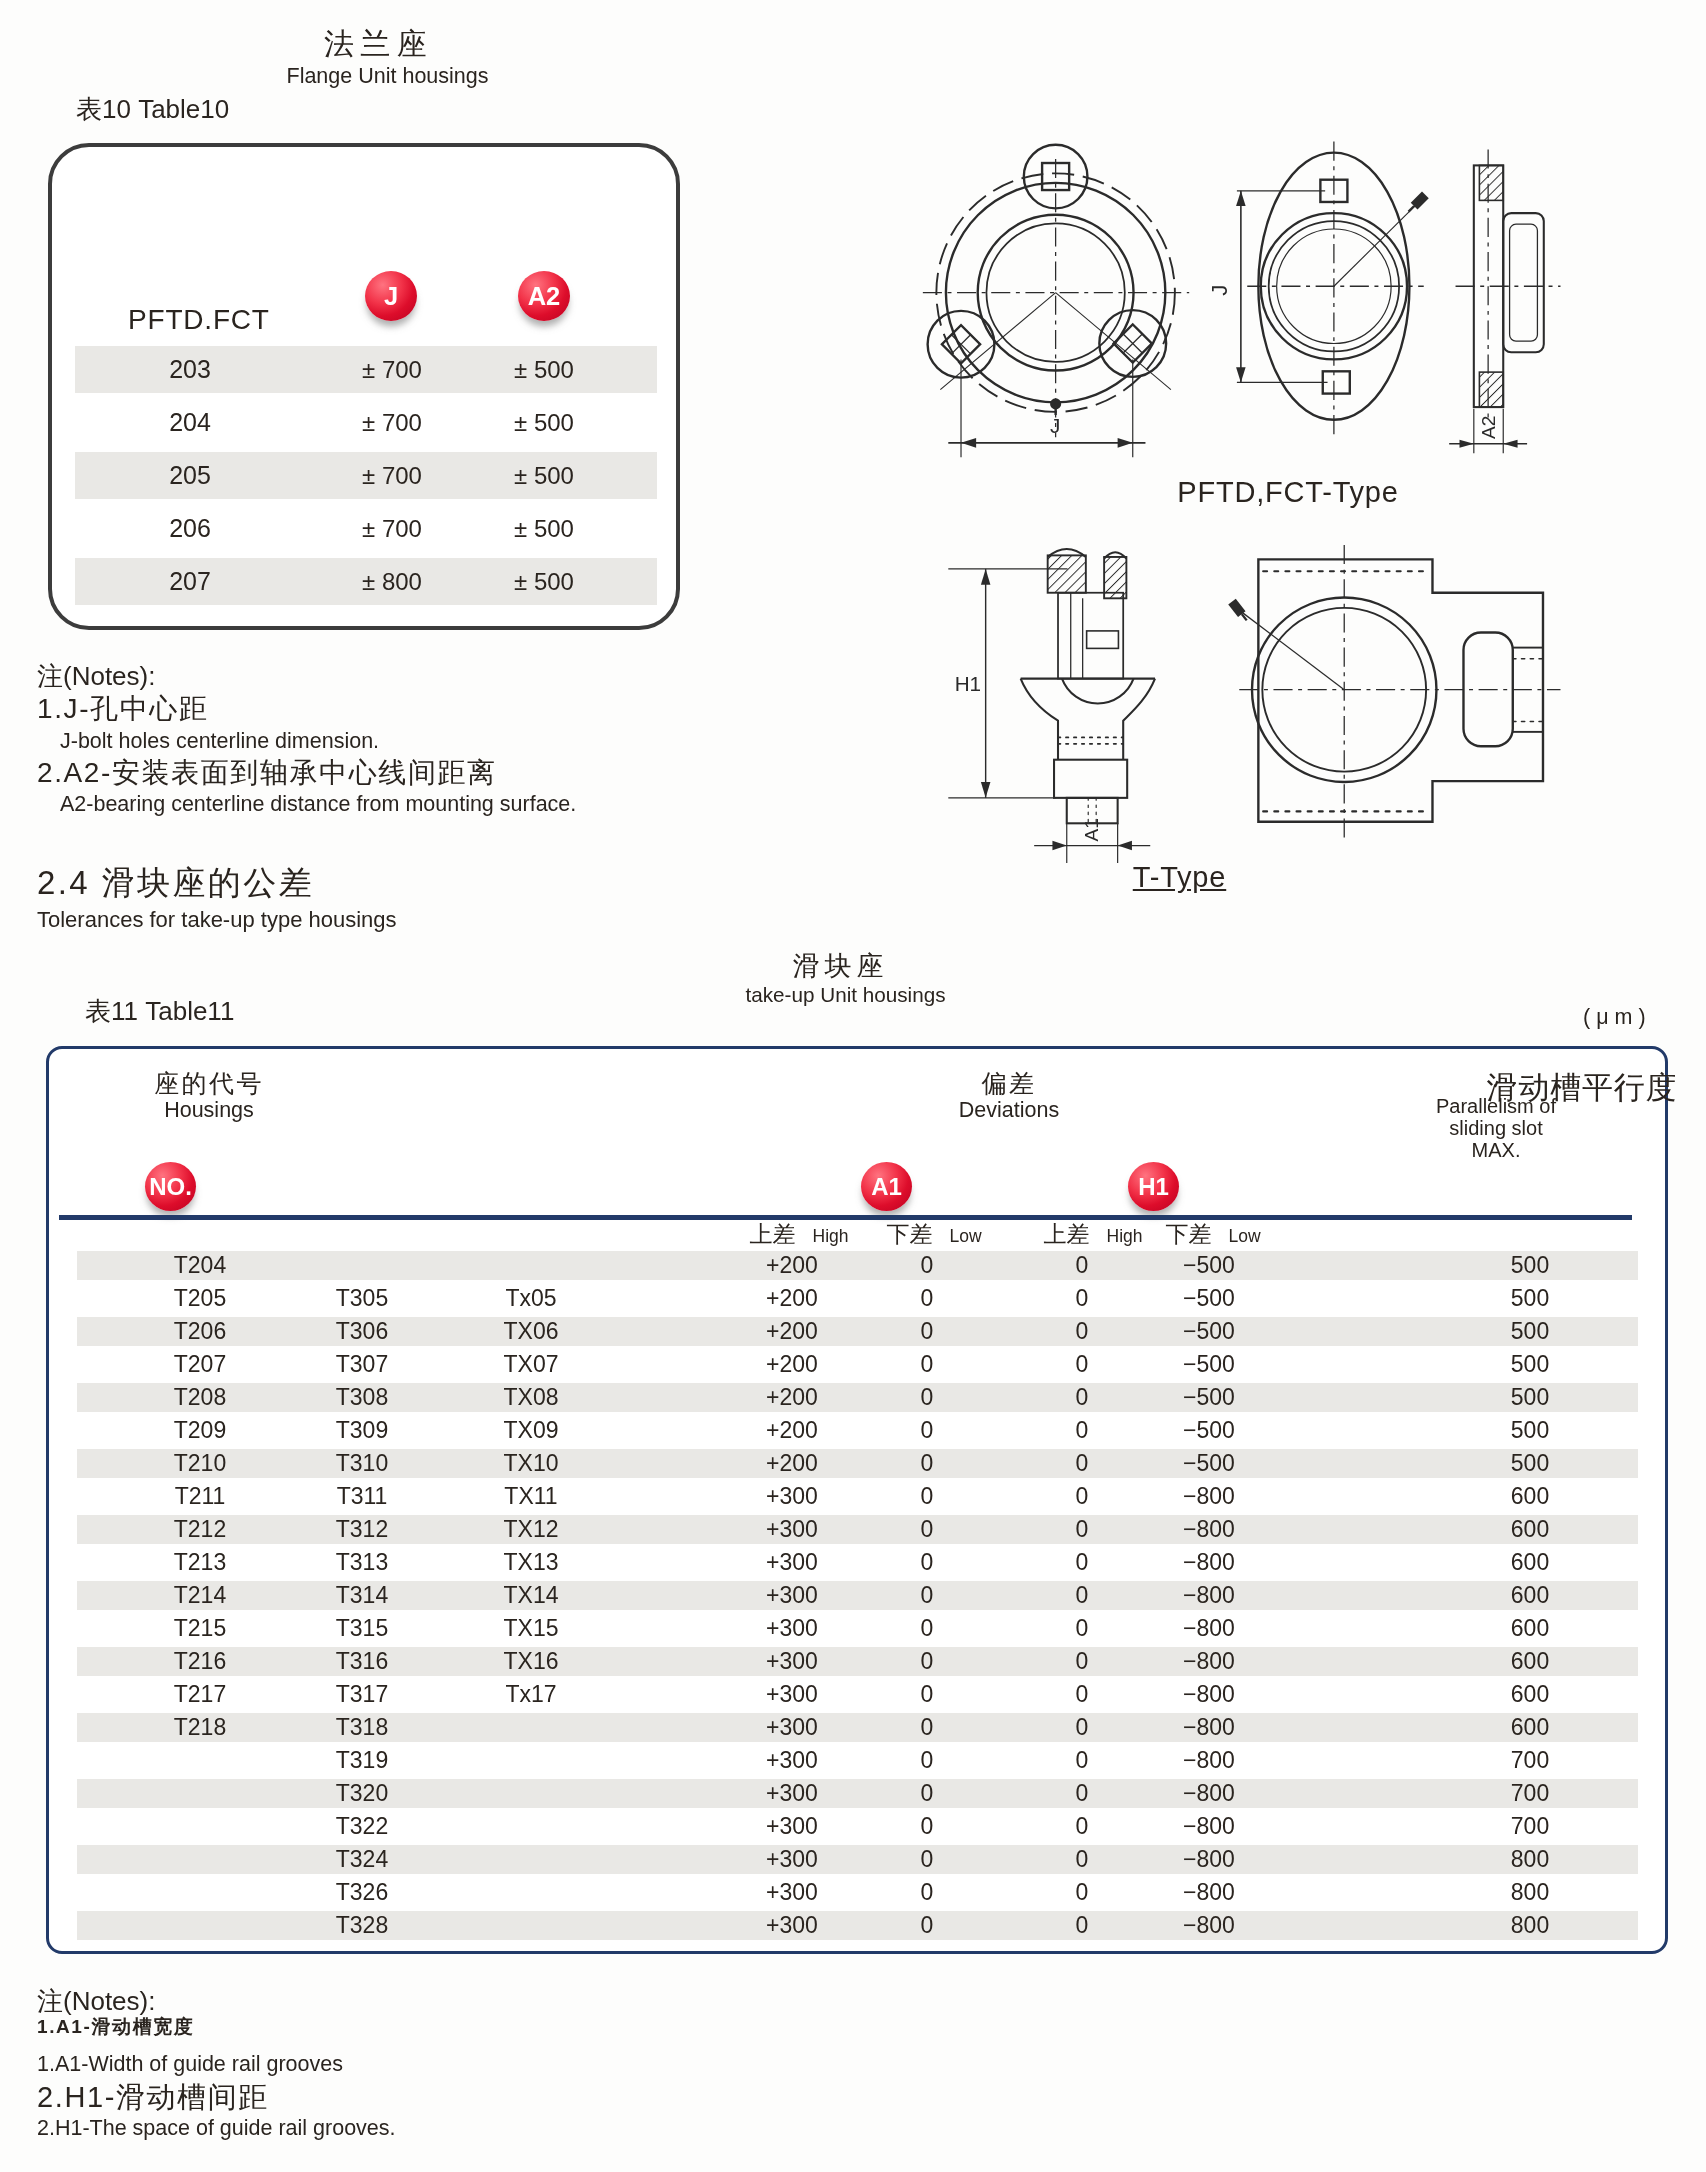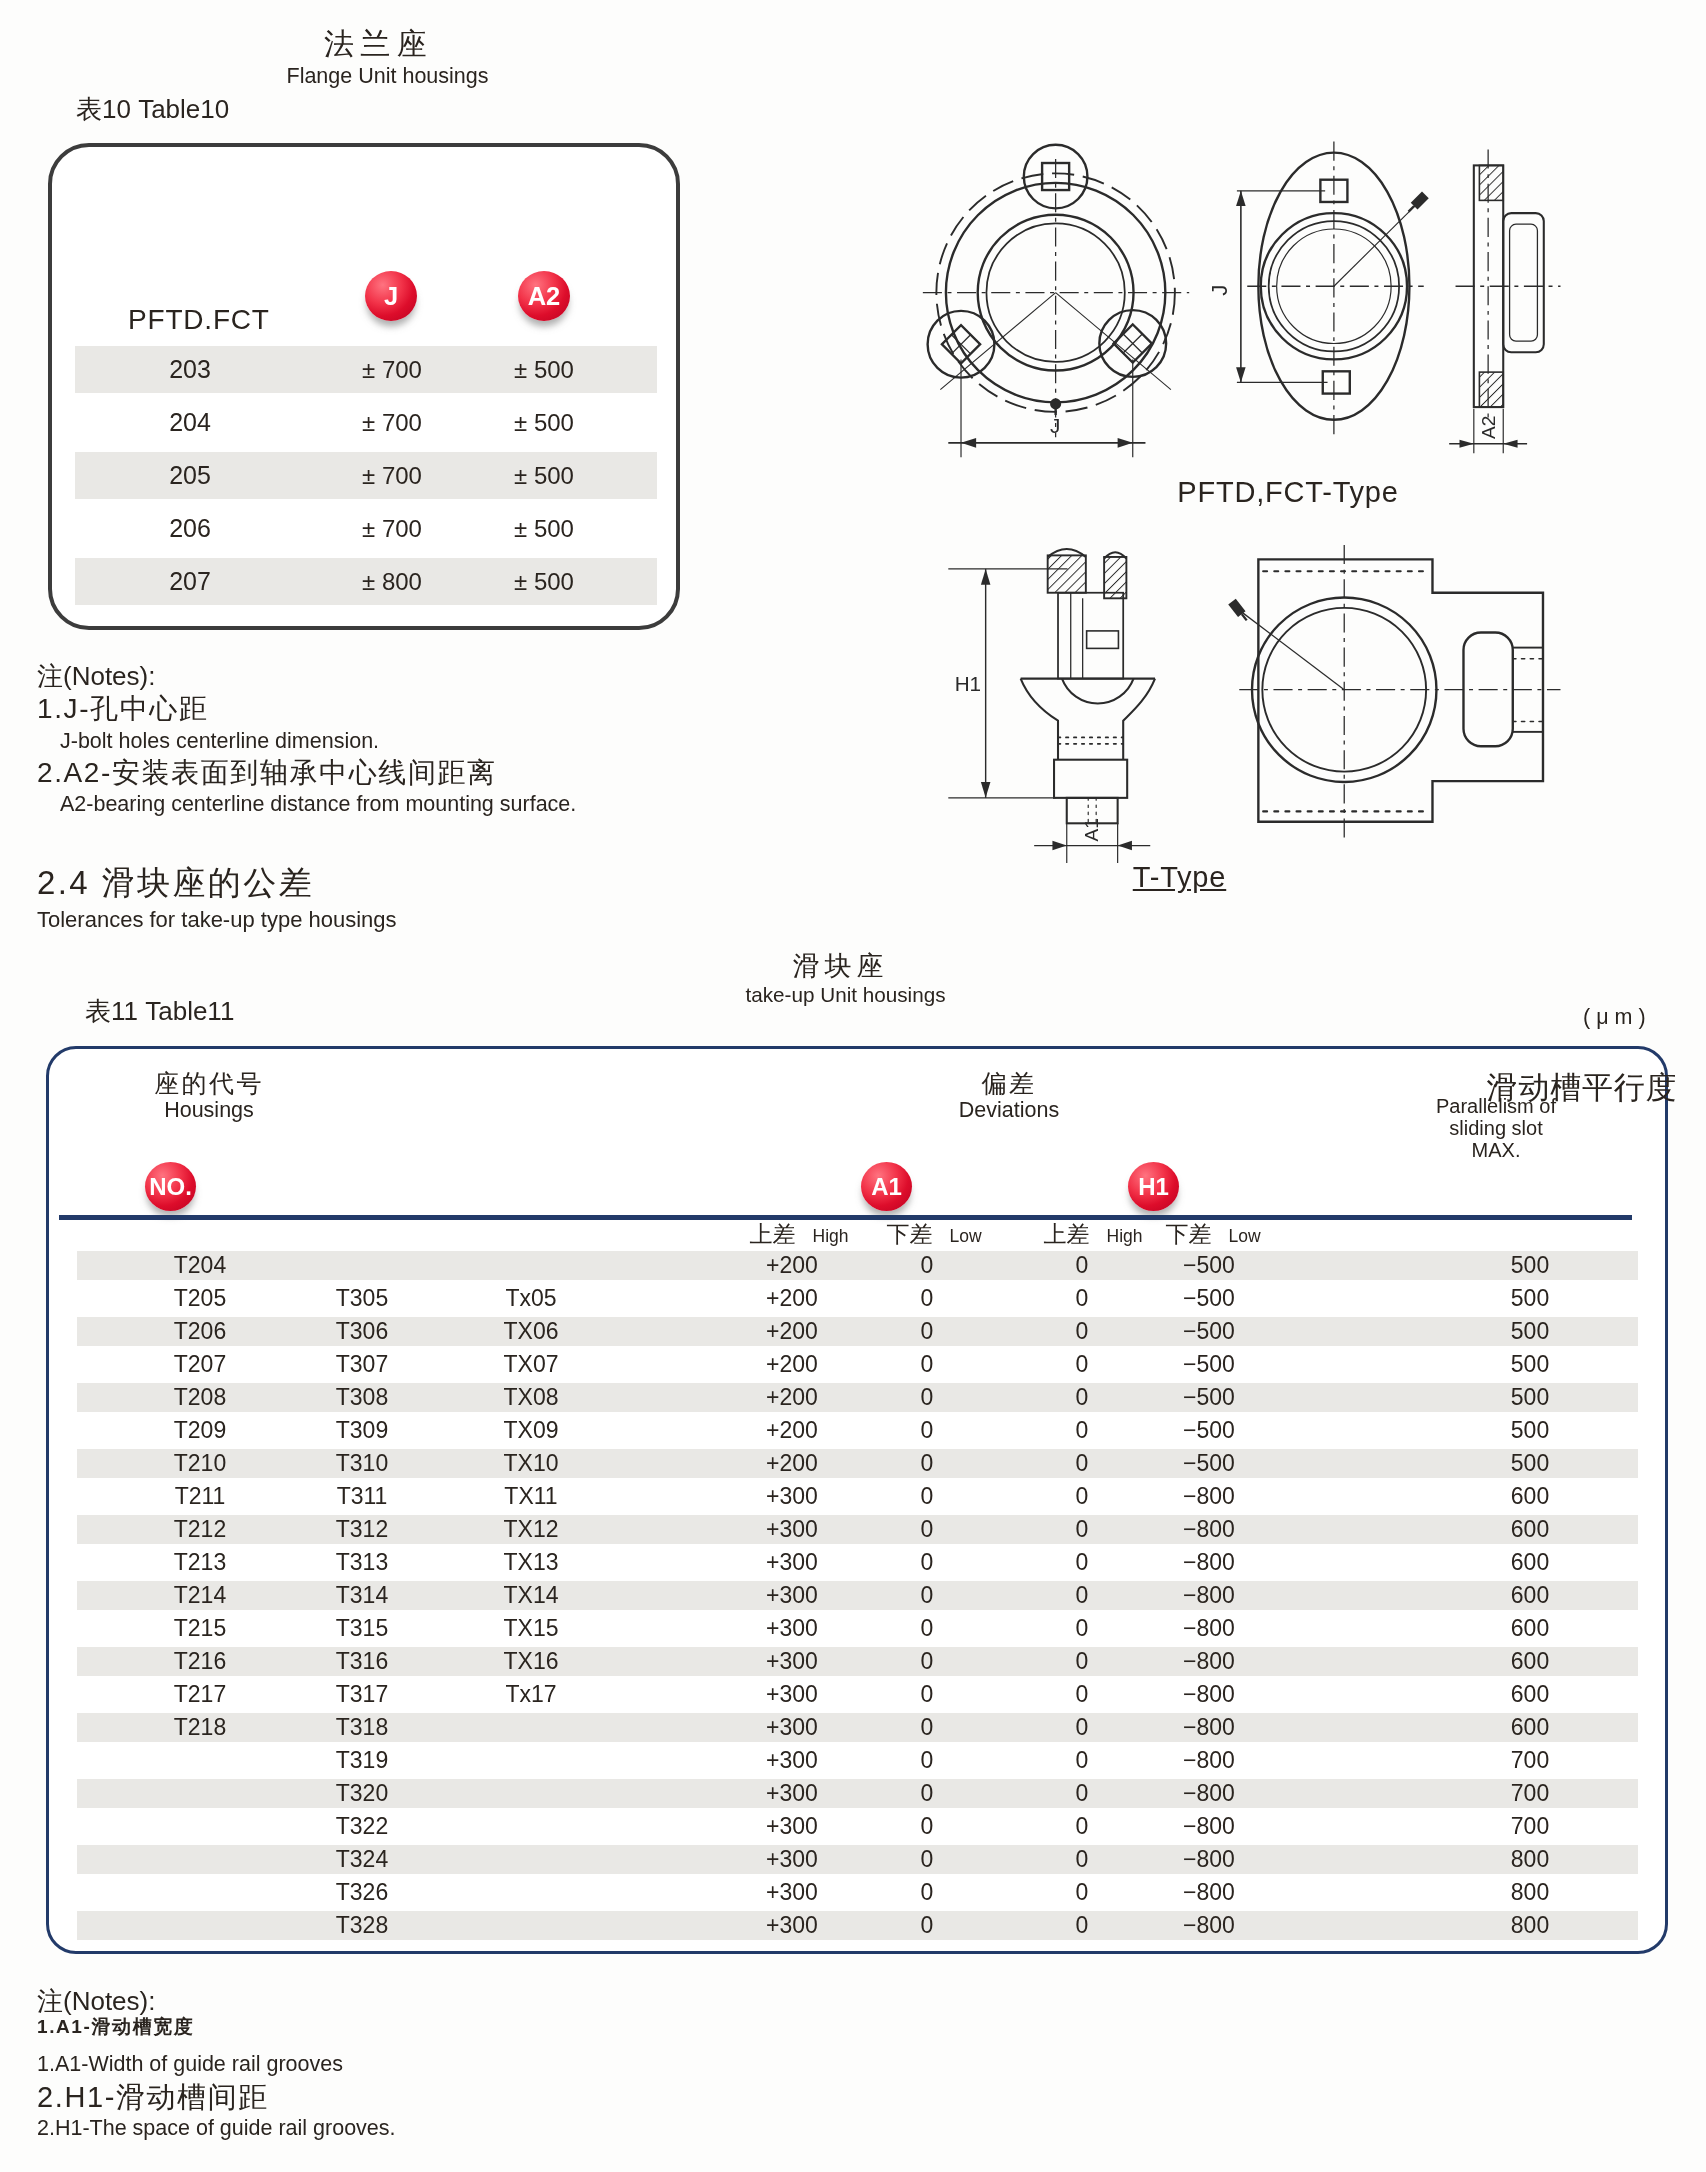--- a/index.html
+++ b/index.html
@@ -28,21 +28,21 @@
   .row10 .c2{left:317px;}
   .row10 .c3{left:469px;}
   .gray10{background:linear-gradient(#fff 0 3.2px,#e9e8e5 3.2px calc(100% - 3.2px),#fff calc(100% - 3.2px) 100%);}
   
   .note-title{font-size:26px;}
   .note-cn{font-size:28px;letter-spacing:1.6px;}
   .note-en{font-size:21.5px;}
   .sec-head-cn{font-size:33px;letter-spacing:2.4px;}
   .sec-head-en{font-size:22px;}
   
-  #table11{left:46px;top:1046px;width:1616px;height:902px;border:3.2px solid #223a69;border-radius:30px;background:#fff;}
+  #table11{left:46px;top:1046px;width:1616px;height:902px;border:3.2px solid #223a69;border-radius:16px;background:#fff;}
   .t11h-cn{font-size:25px;letter-spacing:2.4px;transform:translateX(-50%);white-space:nowrap;}
   .t11h-en{font-size:21.5px;transform:translateX(-50%);white-space:nowrap;}
   .t11h-en3{font-size:20px;line-height:22px;transform:translateX(-50%);text-align:center;white-space:nowrap;}
   #t11-navy-line{left:10.3px;top:166px;width:1573px;height:4.8px;background:#223a69;}
   .subhead{top:172px;height:27px;line-height:27px;transform:translateX(-50%);white-space:nowrap;}
   .subhead .cnp{font-size:23px;}
   .subhead .enp{font-size:17.5px;margin-left:17px;}
   #t11-rows{left:28px;top:200px;width:1561px;}
   .row11{position:relative;height:33px;}
   .row11 span{position:absolute;top:0;line-height:33px;transform:translateX(-50%);font-size:23px;white-space:nowrap;}

